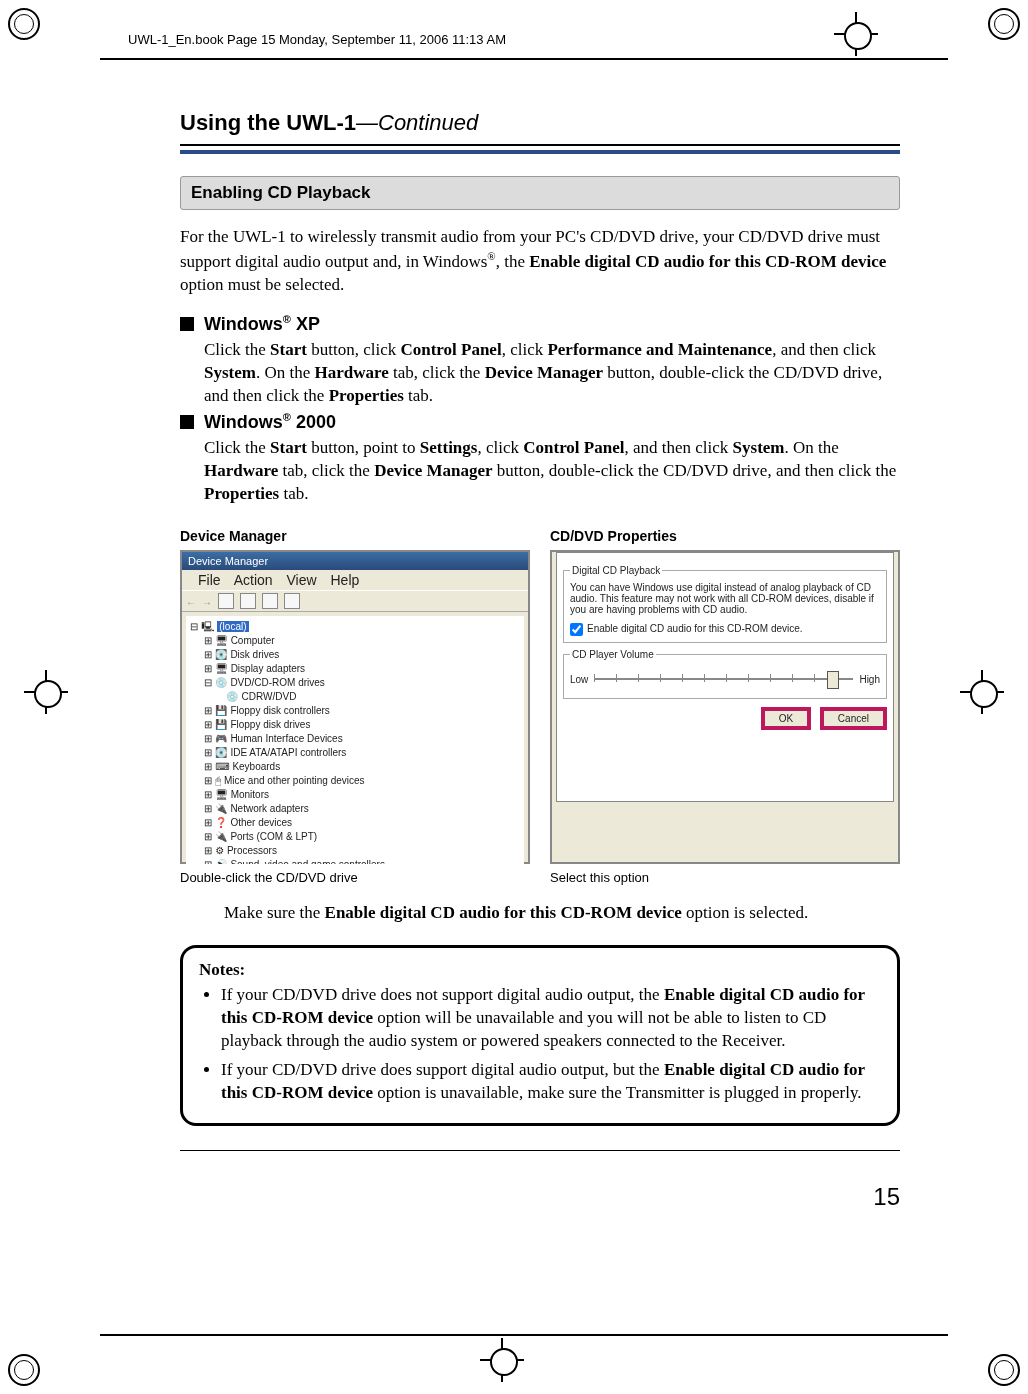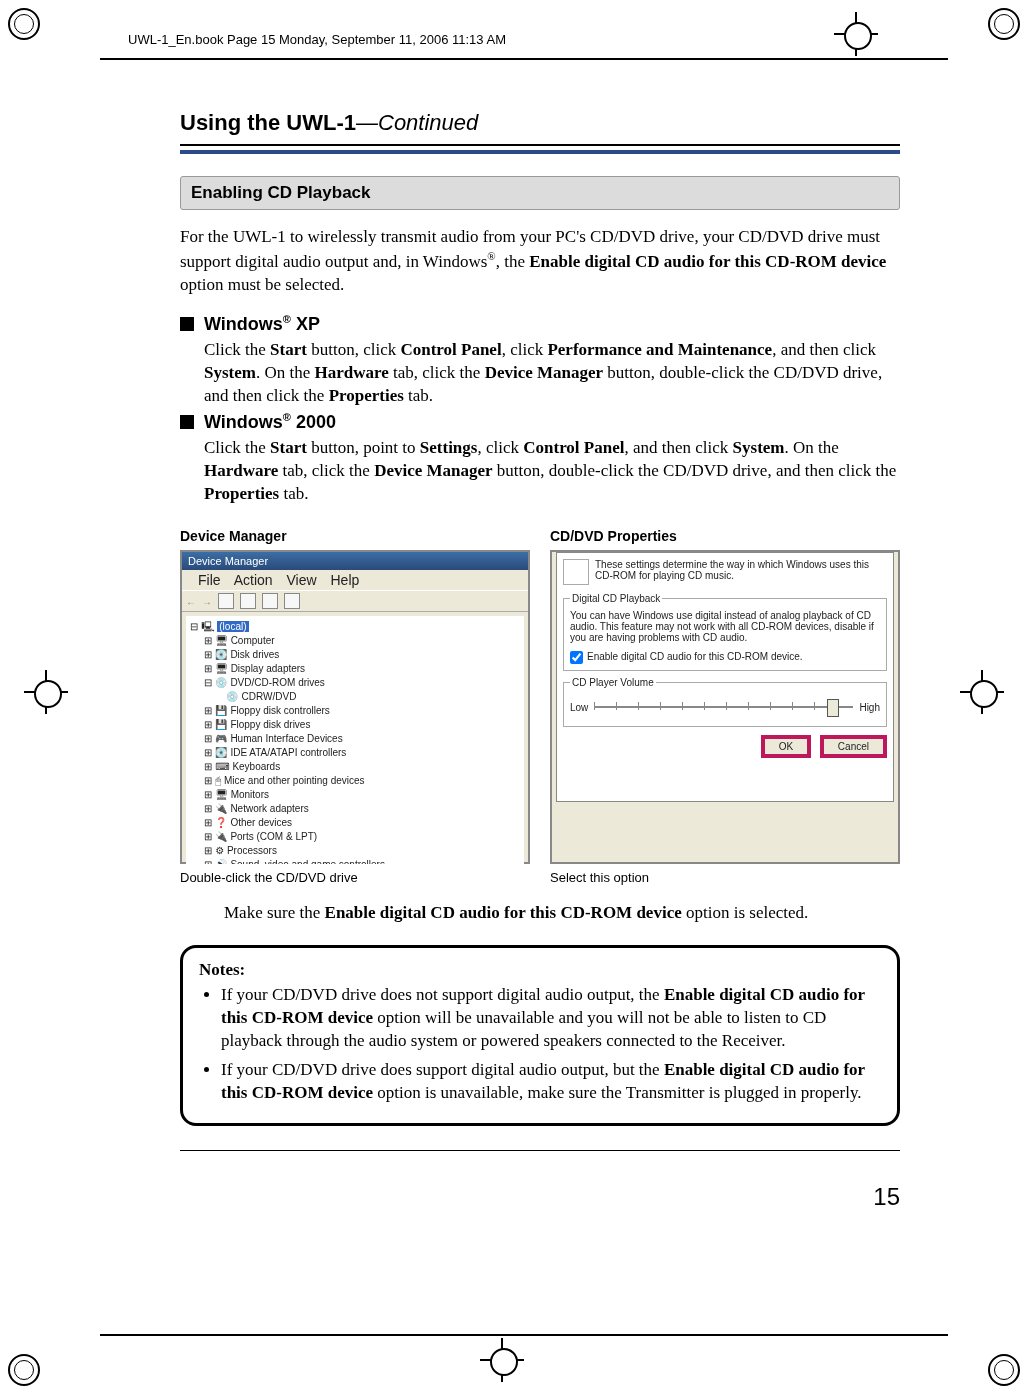--- a/index.html
+++ b/index.html
@@ -229,24 +229,20 @@
 
         </div>
       </div>
       <div class="callout-line">Double-click the CD/DVD drive</div>
     </div>
 
     <div class="fig-col">
       <div class="fig-title">CD/DVD Properties</div>
       <div class="win-box">
         <div class="tab-content">
-          <div class="desc">
-            <div class="ico"></div>
-            <div>These settings determine the way in which Windows uses this CD-ROM for playing CD music.</div>
-          </div>
           <fieldset>
             <legend>Digital CD Playback</legend>
             <div style="margin-bottom:8px;">You can have Windows use digital instead of analog playback of CD audio. This feature may not work with all CD-ROM devices, disable if you are having problems with CD audio.</div>
             <label style="display:flex;gap:4px;align-items:flex-start;">
               <input type="checkbox" checked="" style="margin: 0px;">
               <span>Enable digital CD audio for this CD-ROM device.</span>
             </label>
           </fieldset>
           <fieldset>
             <legend>CD Player Volume</legend>

